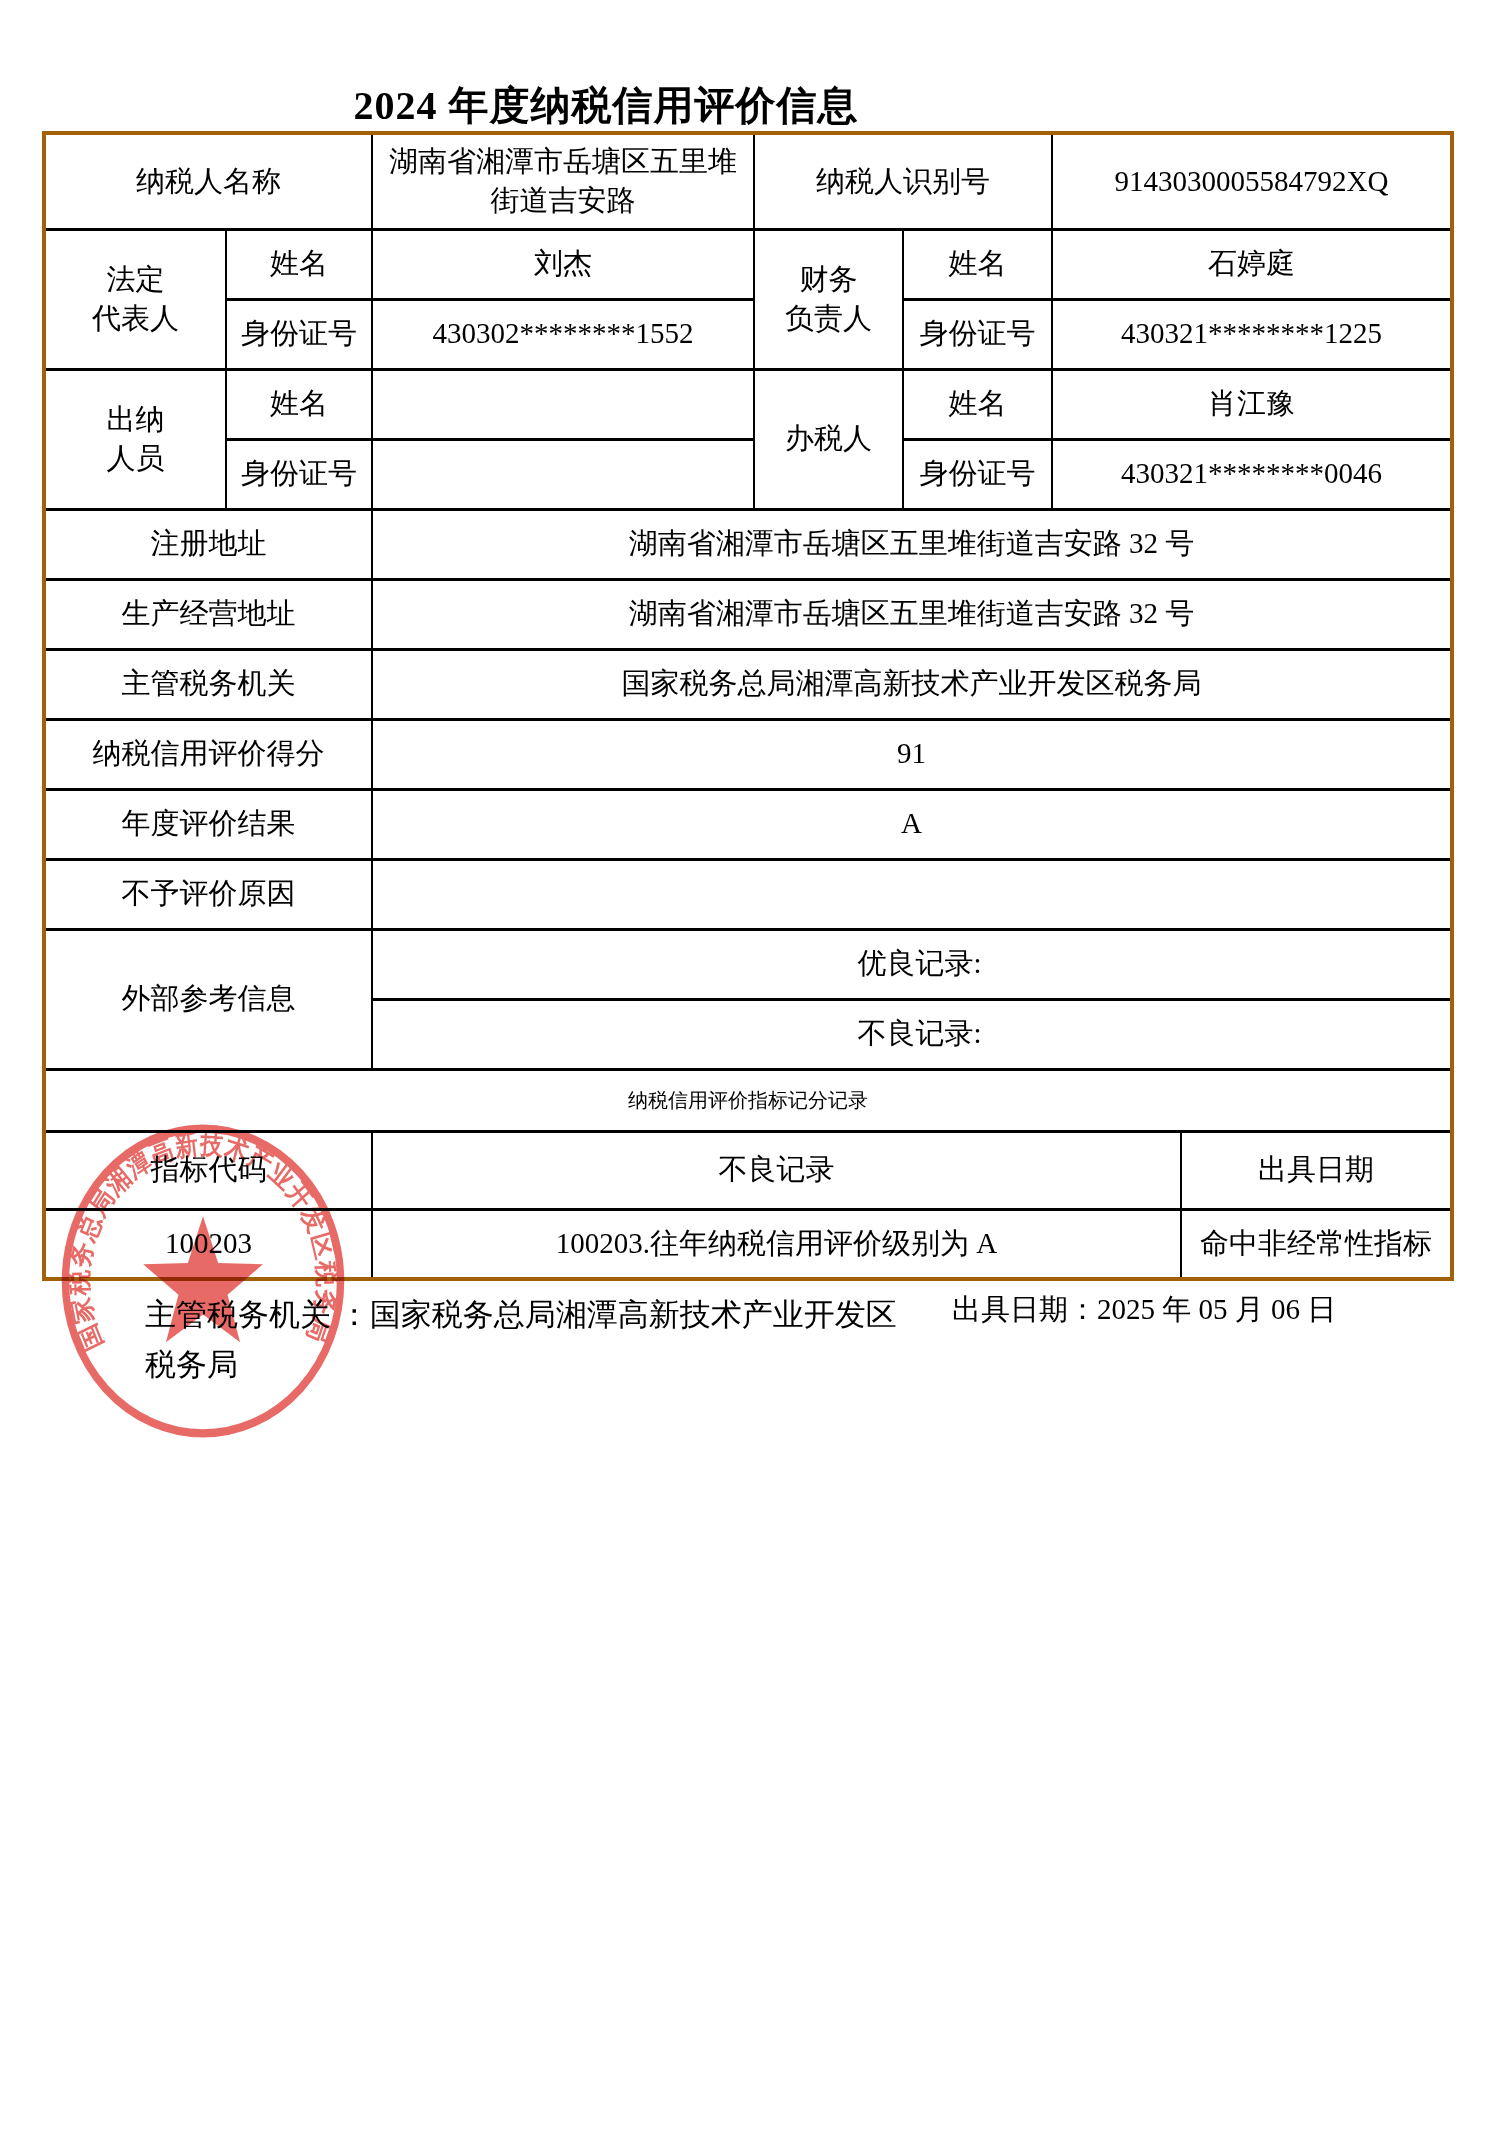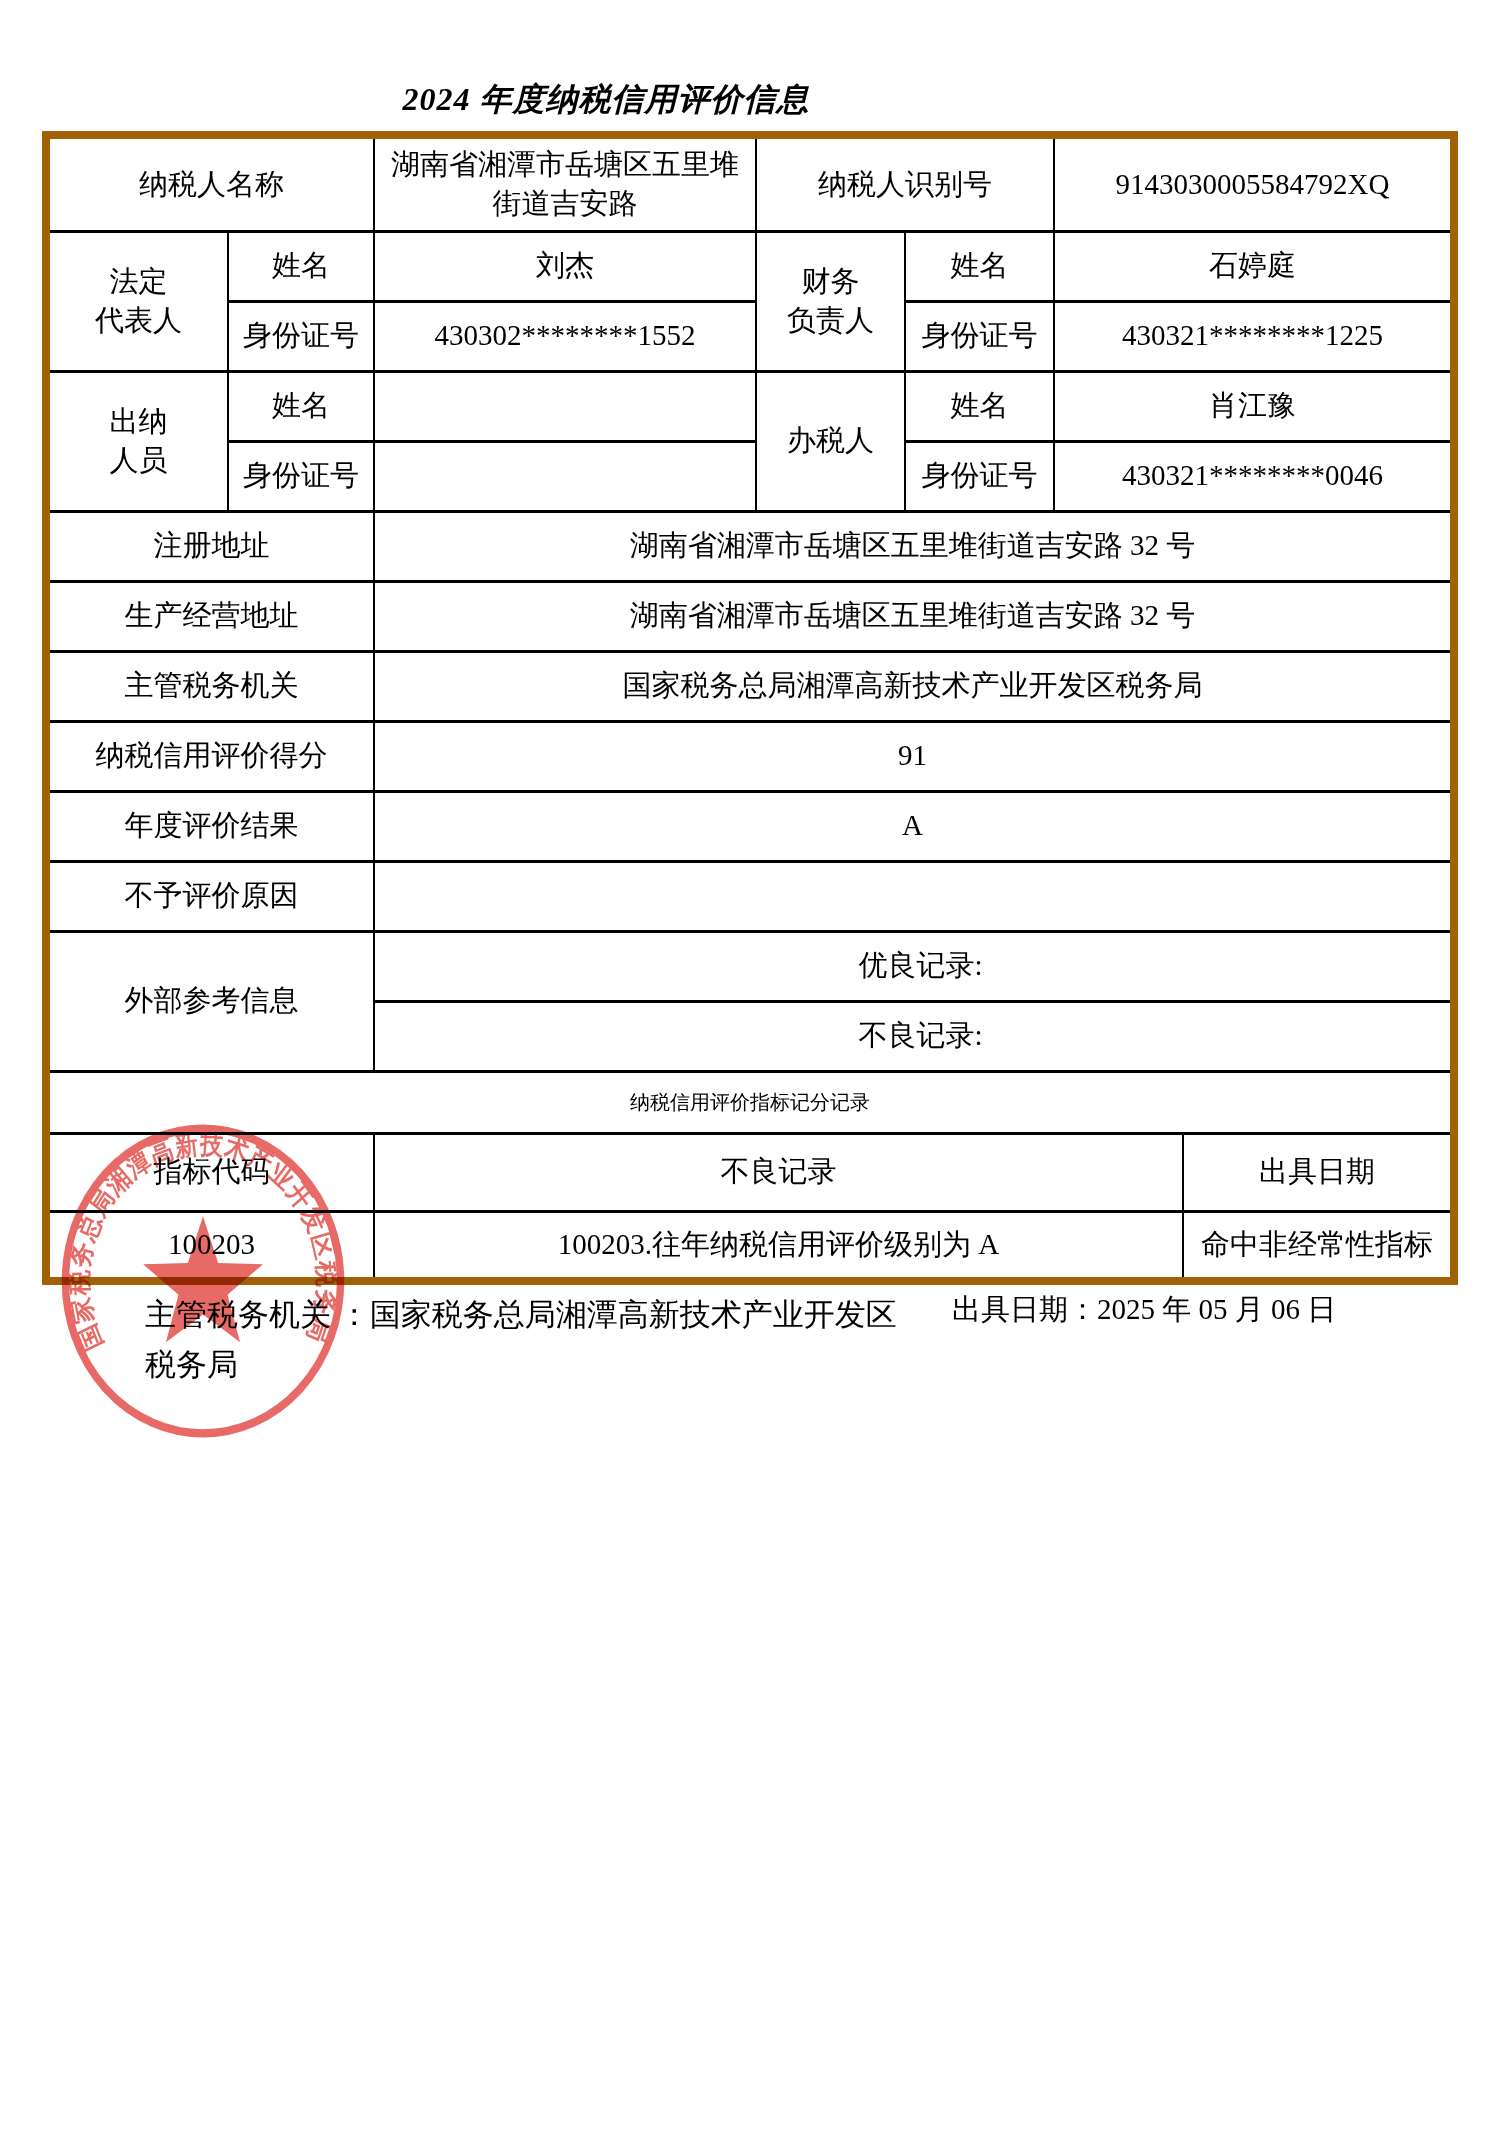--- a/index.html
+++ b/index.html
@@ -5,28 +5,27 @@
   html,body{margin:0;padding:0;}
   body{
     width:1512px;height:2140px;
     background:#ffffff;
     position:relative;
     font-family:"Liberation Serif","DejaVu Serif",serif;
     color:#000;
   }
   .title{
     position:absolute;top:78px;left:0;width:1212px;
-    text-align:center;font-size:32px;font-weight:bold;
+    text-align:center;font-size:40px;font-weight:bold;
     letter-spacing:1px;
-    font-style:italic;
   }
   table.doc{
     position:absolute;left:42px;top:131px;width:1408px;
     border-collapse:collapse;table-layout:fixed;
-    font-size:29px;border:8px solid #a16207;
+    font-size:29px;border:4px solid #a16207;
   }
   table.doc td{
     border:2px solid #000;
     border-top-width:3px;border-bottom-width:3px;
     text-align:center;vertical-align:middle;
     padding:2px 8px;overflow:hidden;
     line-height:1.35;
   }
   td.lbl{text-align:left;padding-left:14px;}
   td.group{white-space:pre-line;}

